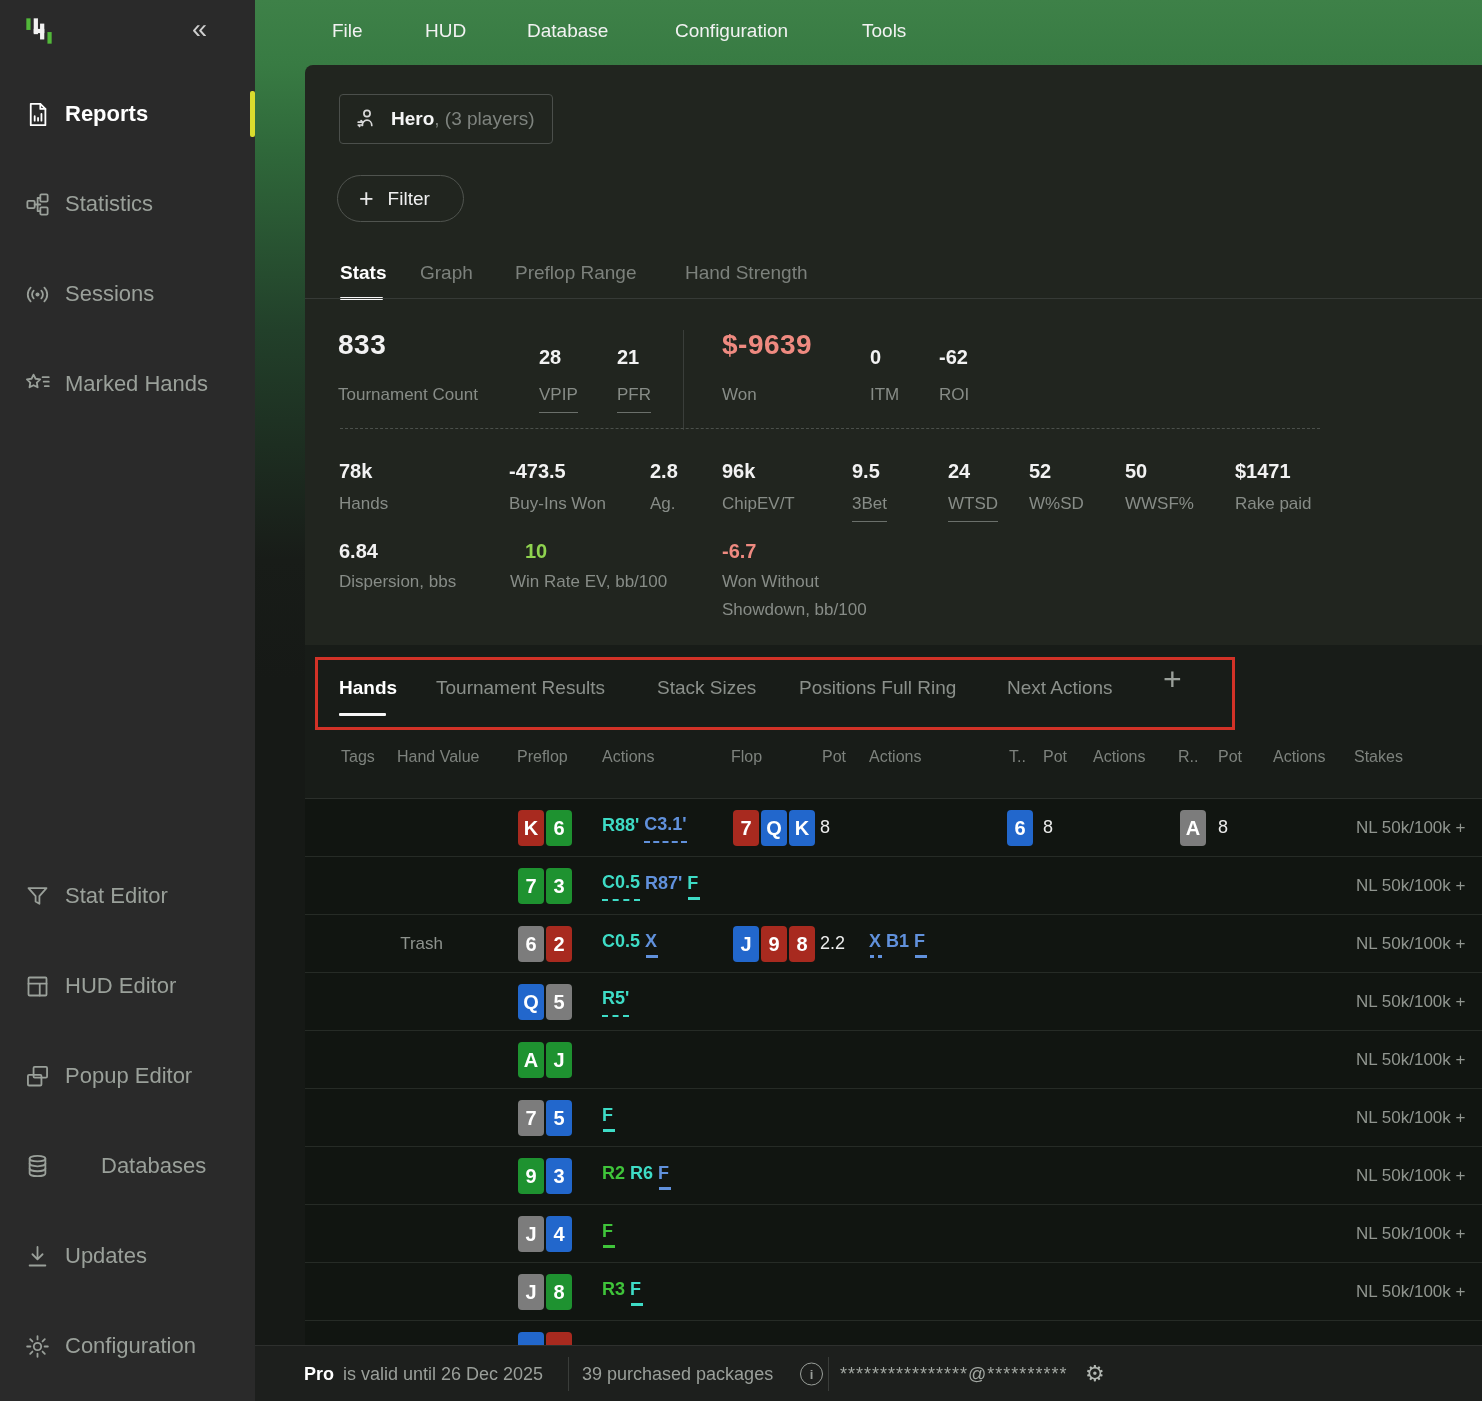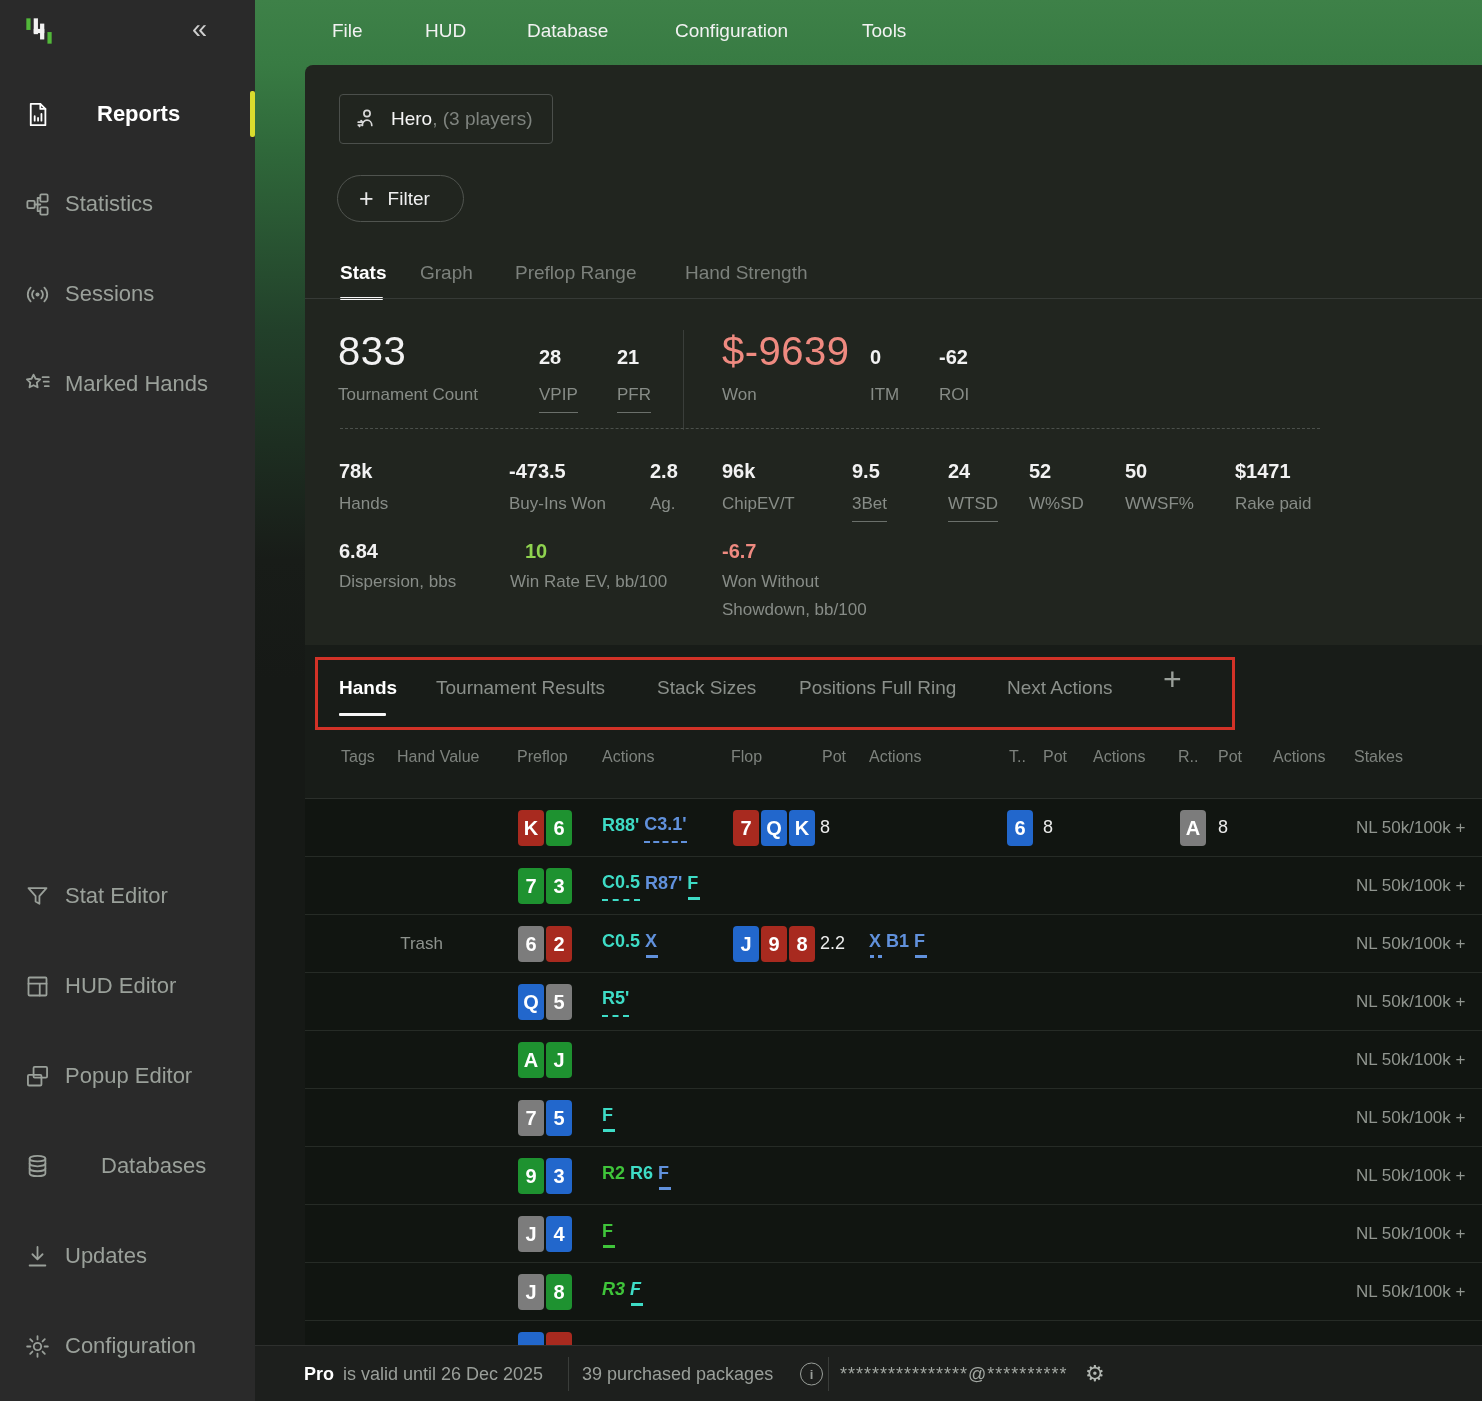--- a/index.html
+++ b/index.html
@@ -14,38 +14,38 @@
   .menu-item{position:absolute;top:20px;font-size:19px;color:#f2f2f2;cursor:pointer;}
 
   
   #panel{position:absolute;left:305px;top:65px;width:1177px;height:1280px;
     background:#21251f;border-radius:8px 0 0 0;overflow:hidden;}
 
   #player-box{position:absolute;left:34px;top:29px;width:214px;height:50px;
     border:1px solid #4b4f4b;border-radius:4px;display:flex;align-items:center;
     padding-left:16px;box-sizing:border-box;cursor:pointer;}
   #player-icon{display:inline-flex;margin-right:11px;}
-  #player-name{font-size:19px;font-weight:400;color:#f5f5f5;}
+  #player-name{font-size:19px;font-weight:700;color:#f5f5f5;}
   #player-suffix{font-size:19px;color:#7e837e;white-space:pre;}
 
   #filter-btn{position:absolute;left:32px;top:110px;width:127px;height:47px;
     border:1px solid #50544f;border-radius:24px;background:transparent;color:#f0f0f0;
     font-family:inherit;font-size:19px;display:flex;align-items:center;
     padding-left:21px;box-sizing:border-box;cursor:pointer;}
   #filter-btn .plus{font-size:25px;font-weight:300;margin-right:14px;color:#e8e8e8;line-height:1;}
 
   #view-tabs{position:absolute;left:0;top:0;width:100%;}
   .view-tab{position:absolute;top:197px;font-size:19px;color:#7c817c;cursor:pointer;white-space:nowrap;}
   .view-tab.active{color:#ffffff;font-weight:700;}
   #view-tabs-line{position:absolute;left:0;top:233px;width:1177px;height:1px;background:#363a36;}
   .tab-underline{position:absolute;height:3px;background:#f7f7f7;border-radius:1px;}
 
   
   .stat-v{position:absolute;font-size:20px;font-weight:600;color:#f2f2f2;white-space:nowrap;}
-  .stat-v.big{font-size:40px;font-weight:400;letter-spacing:.5px;}
+  .stat-v.big{font-size:28px;font-weight:700;letter-spacing:.5px;}
   .stat-v.tone-red{color:#ef8a80;}
   .stat-v.tone-green{color:#8fd34f;}
   .stat-l{position:absolute;font-size:17px;color:#878c87;white-space:pre-line;line-height:28px;}
   .stat-l.ul{text-decoration:none;border-bottom:1px solid #6b706b;padding-bottom:3px;cursor:pointer;}
   #stats-divider{position:absolute;left:378px;top:265px;width:1px;height:100px;background:#3a3e3a;}
   #stats-dotted{position:absolute;left:35px;top:363px;width:980px;height:0;
     border-top:1px dashed #4b504b;}
 
   
   #report-area{position:absolute;left:0;top:580px;width:1177px;height:700px;background:#181c18;}
@@ -76,21 +76,21 @@
   .stakes-value{position:absolute;left:1051px;font-size:17px;color:#90958f;
     line-height:57px;white-space:nowrap;}
 
   
   #sidebar{position:absolute;left:0;top:0;width:255px;height:1401px;background:#2a2a2a;}
   #logo{position:absolute;left:20px;top:12px;}
   #collapse{position:absolute;left:192px;top:14px;font-size:27px;color:#cfcfcf;cursor:pointer;}
   .sb-item{position:absolute;left:0;width:255px;height:52px;display:flex;align-items:center;
     color:#9aa09a;font-size:22px;cursor:pointer;}
   .sb-item .sb-ico{display:inline-flex;margin-left:24px;margin-right:14px;width:27px;}
-  .sb-item.active{color:#ffffff;font-weight:700;gap:32px;}
+  .sb-item.active{color:#ffffff;font-weight:700;}
   .sb-item.active::after{content:"";position:absolute;right:0;top:3px;bottom:3px;width:5px;
     background:#d9dc2e;border-radius:2px;}
 
   
   #statusbar{position:absolute;left:255px;top:1345px;width:1227px;height:56px;
     background:#1d1f1d;border-top:1px solid #2e302e;box-sizing:border-box;font-size:18px;}
   #statusbar>span{position:absolute;top:50%;transform:translateY(-50%);}
   #sb-pro{left:49px;font-weight:700;color:#ffffff;}
   #sb-valid{left:88px;color:#9a9f9a;}
   .vdiv{width:1px;height:34px;background:#3a3d3a;}
@@ -296,21 +296,21 @@
             <div class="card" style="left: 213px; background: rgb(124, 124, 124);">J</div>
             <div class="card" style="left: 241px; background: rgb(34, 103, 204);">4</div>
             <div class="toks" style="left: 297px;">
               <div class="tok u-dash" style="color: rgb(63, 196, 58);">F</div>
             </div>
             <div class="stakes-value">NL 50k/100k +</div>
           </div>
           <div class="hand-row" style="top: 464px;">
             <div class="card" style="left: 213px; background: rgb(124, 124, 124);">J</div>
             <div class="card" style="left: 241px; background: rgb(30, 146, 48);">8</div>
-            <div class="toks" style="left: 297px; font-style: italic;">
+            <div class="toks" style="left: 297px;">
               <div class="tok" style="color: rgb(63, 196, 58);">R3</div>
               <div class="tok u-dash" style="color: rgb(62, 220, 198);">F</div>
             </div>
             <div class="stakes-value">NL 50k/100k +</div>
           </div>
           <div class="hand-row" style="top: 522px;">
             <div class="card" style="left: 213px; background: rgb(34, 103, 204);"></div>
             <div class="card" style="left: 241px; background: rgb(168, 42, 31);"></div>
           </div>
         </div>

